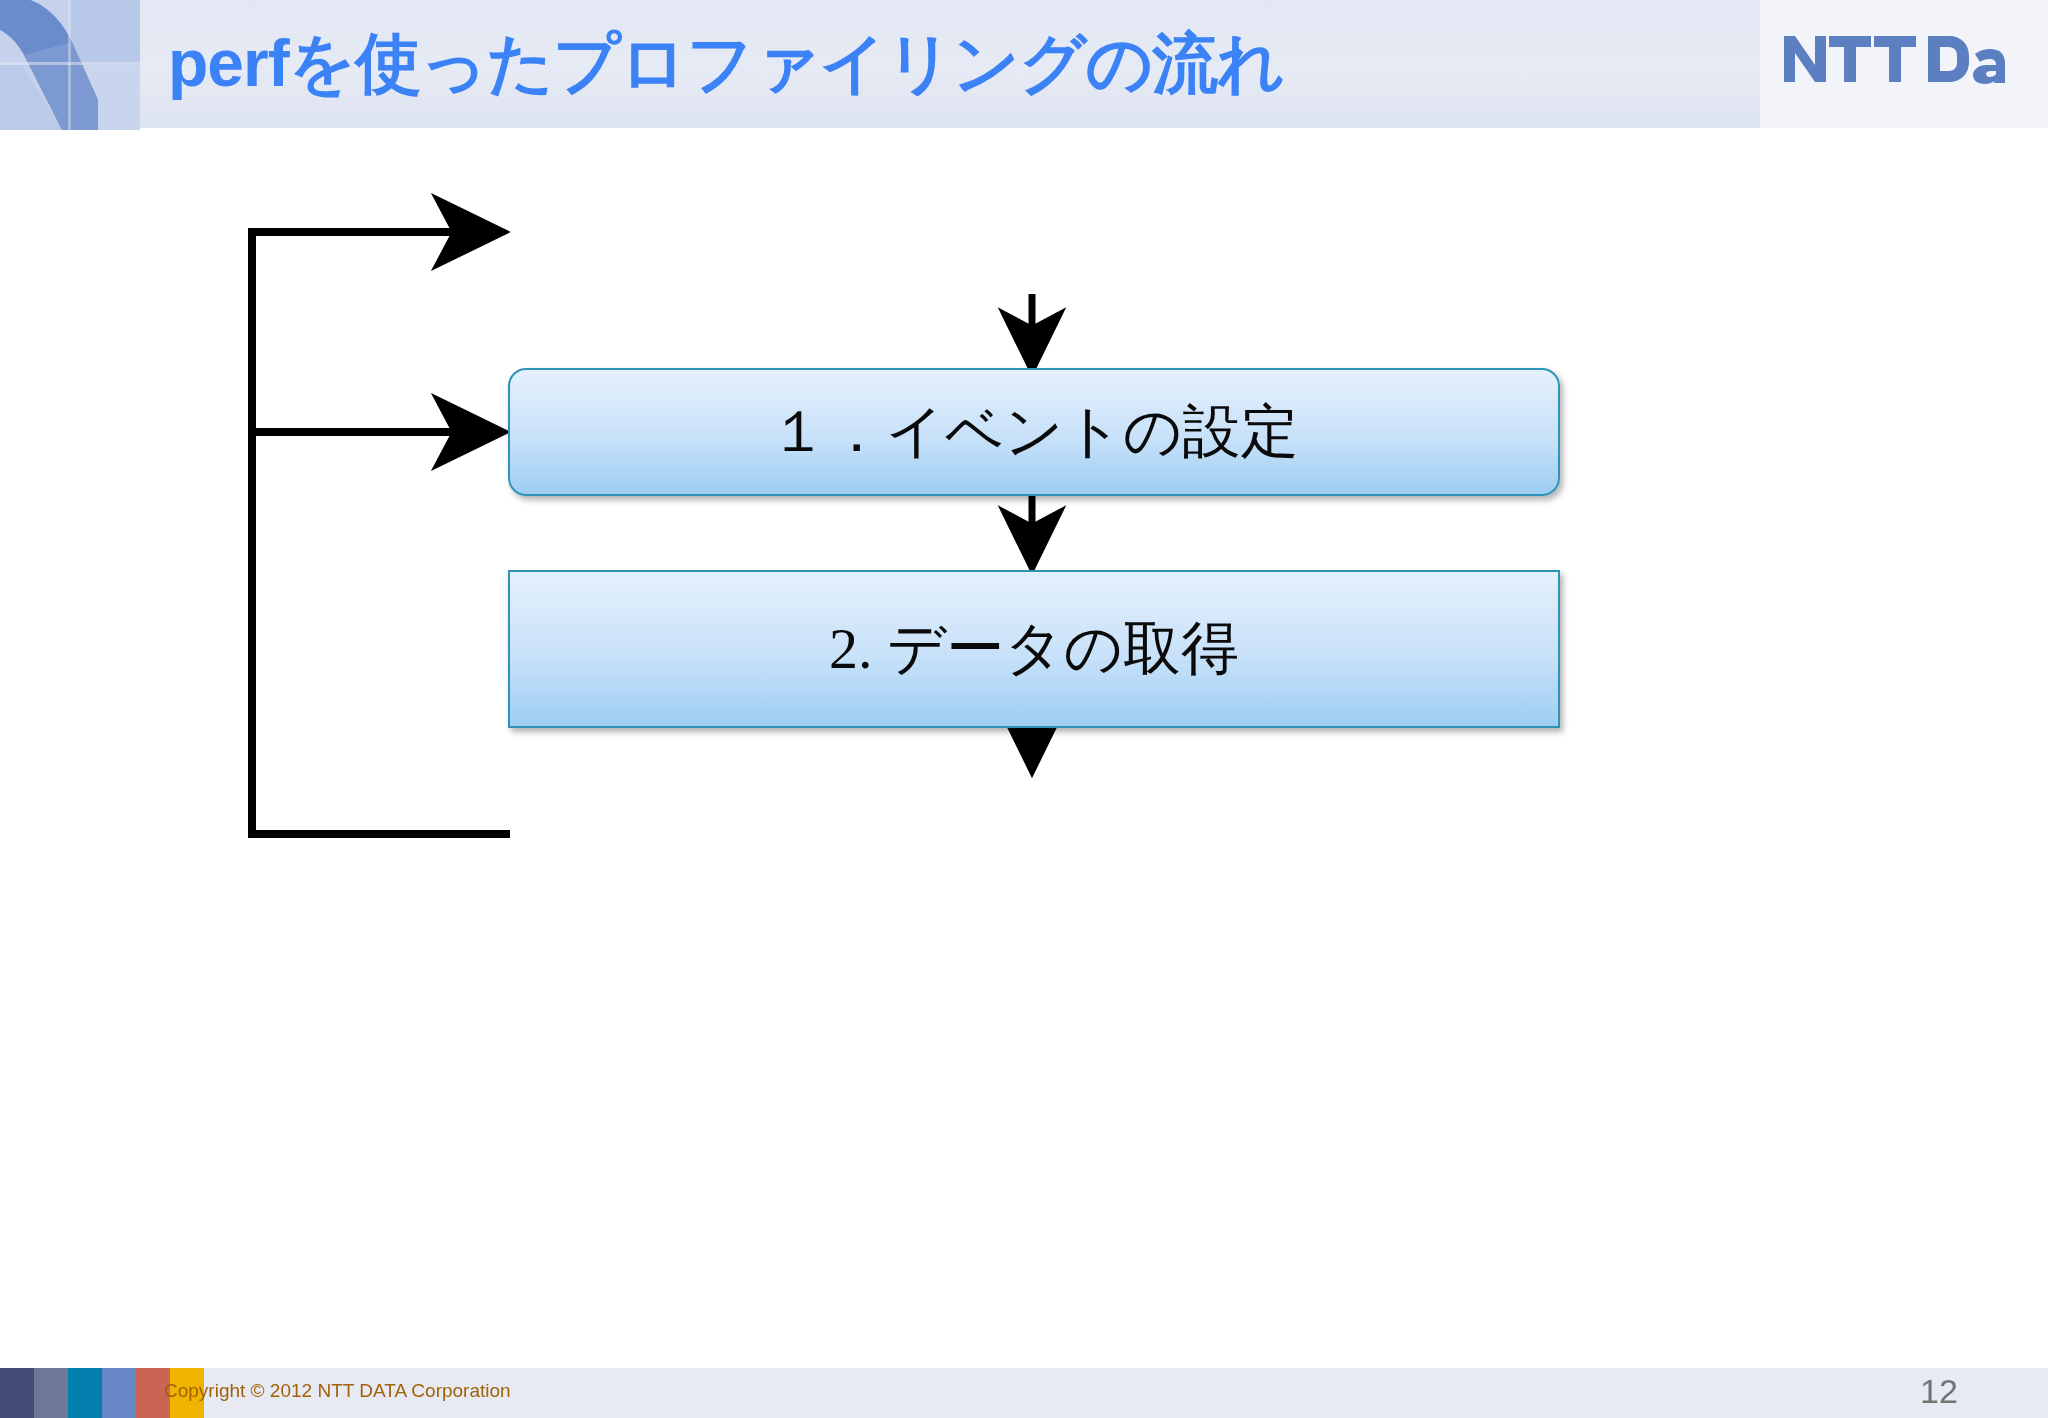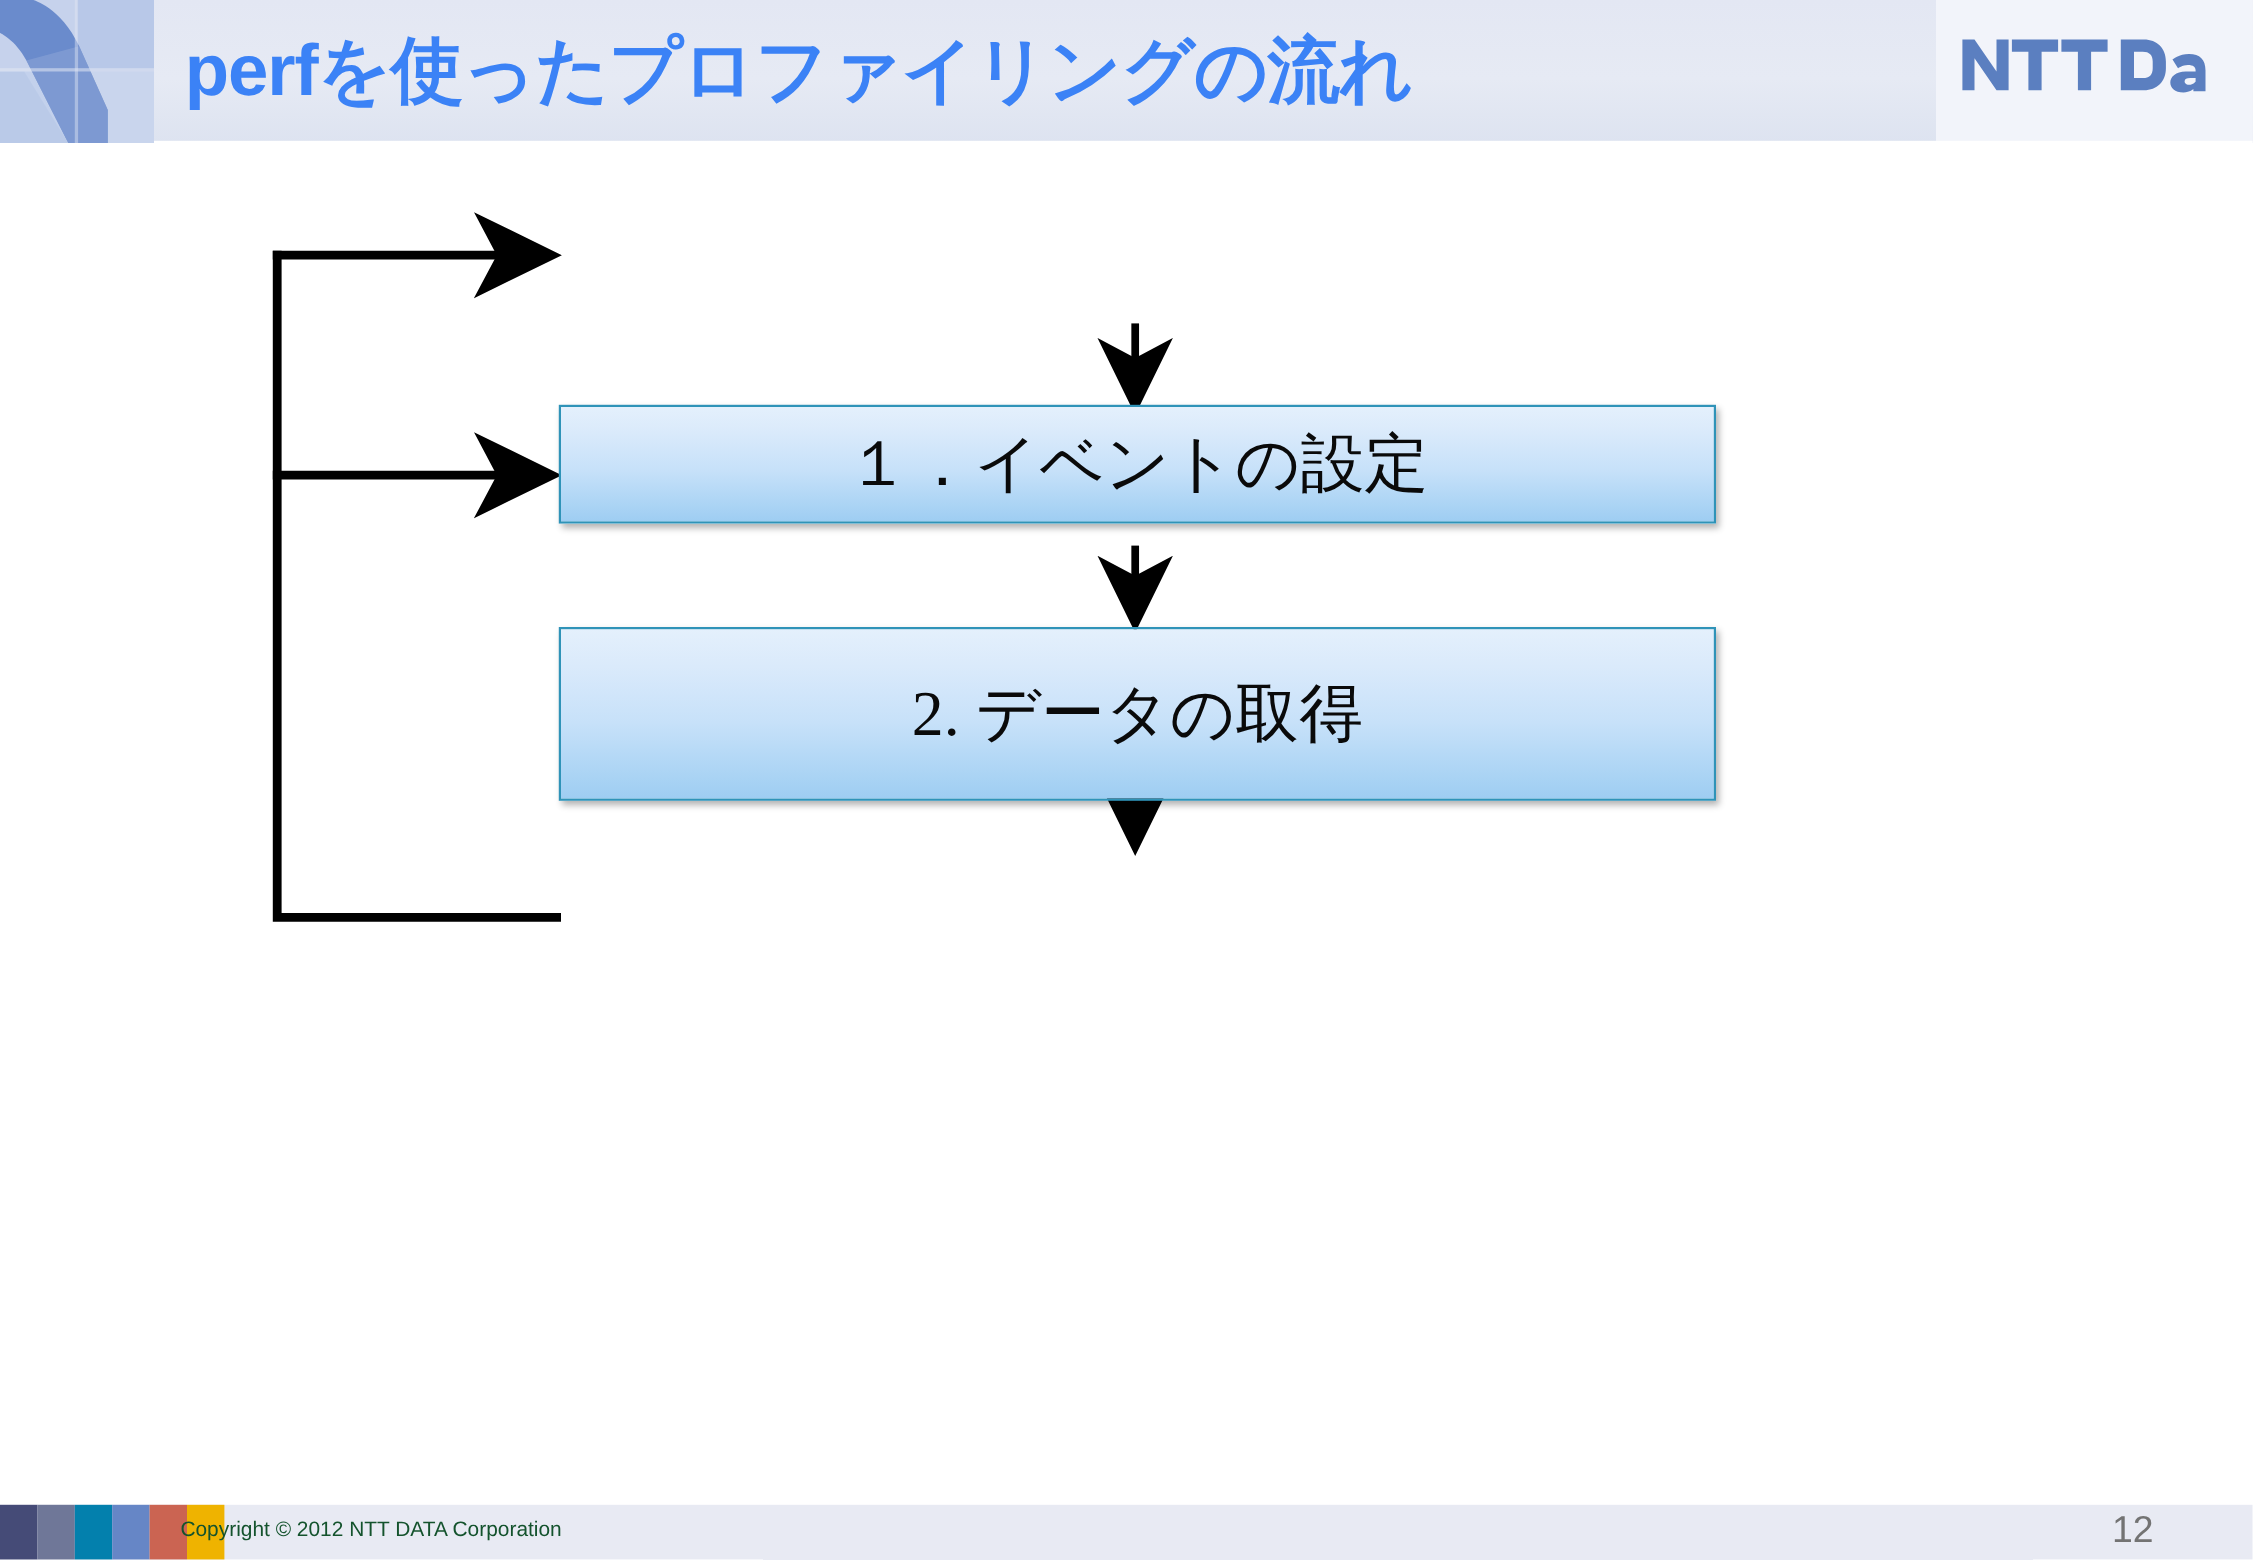--- a/index.html
+++ b/index.html
@@ -135,21 +135,21 @@
   .footer-swatches span {
     display: block;
     width: 34px;
     height: 50px;
   }
   .copyright {
     position: absolute;
     left: 164px;
     top: 1380px;
     font-size: 19px;
-    color: #14532d;
+    color: #a16207;
     white-space: nowrap;
   }
   .page-number {
     position: absolute;
     left: 1920px;
     top: 1372px;
     width: 90px;
     text-align: left;
     font-size: 34px;
     color: #737373;
@@ -221,21 +221,21 @@
       <line x1="1032" y1="568" x2="1032" y2="637" stroke="#000000" stroke-width="7" marker-end="url(#arrowhead)"></line>
 
       <path d="M506 704 L252 704 L252 102" fill="none" stroke="#000000" stroke-width="8" stroke-linecap="square"></path>
 
       <line x1="248" y1="102" x2="498" y2="102" stroke="#000000" stroke-width="8" marker-end="url(#arrowhead)"></line>
 
       <line x1="248" y1="302" x2="498" y2="302" stroke="#000000" stroke-width="8" marker-end="url(#arrowhead)"></line>
     </svg>
 
 
-    <div class="flow-box" style="left:508px; top:238px; width:1052px; height:108px;">
+    <div class="flow-box" style="left:508px; top:238px; width:1052px; height:128px;border-radius:18px;">
       <span class="label">１．イベントの設定</span>
     </div>
 
     <div class="flow-box" style="left:508px; top:440px; width:1052px; height:158px;">
       <span class="label">2. データの取得</span>
     </div>
 
 
   </div>
 

